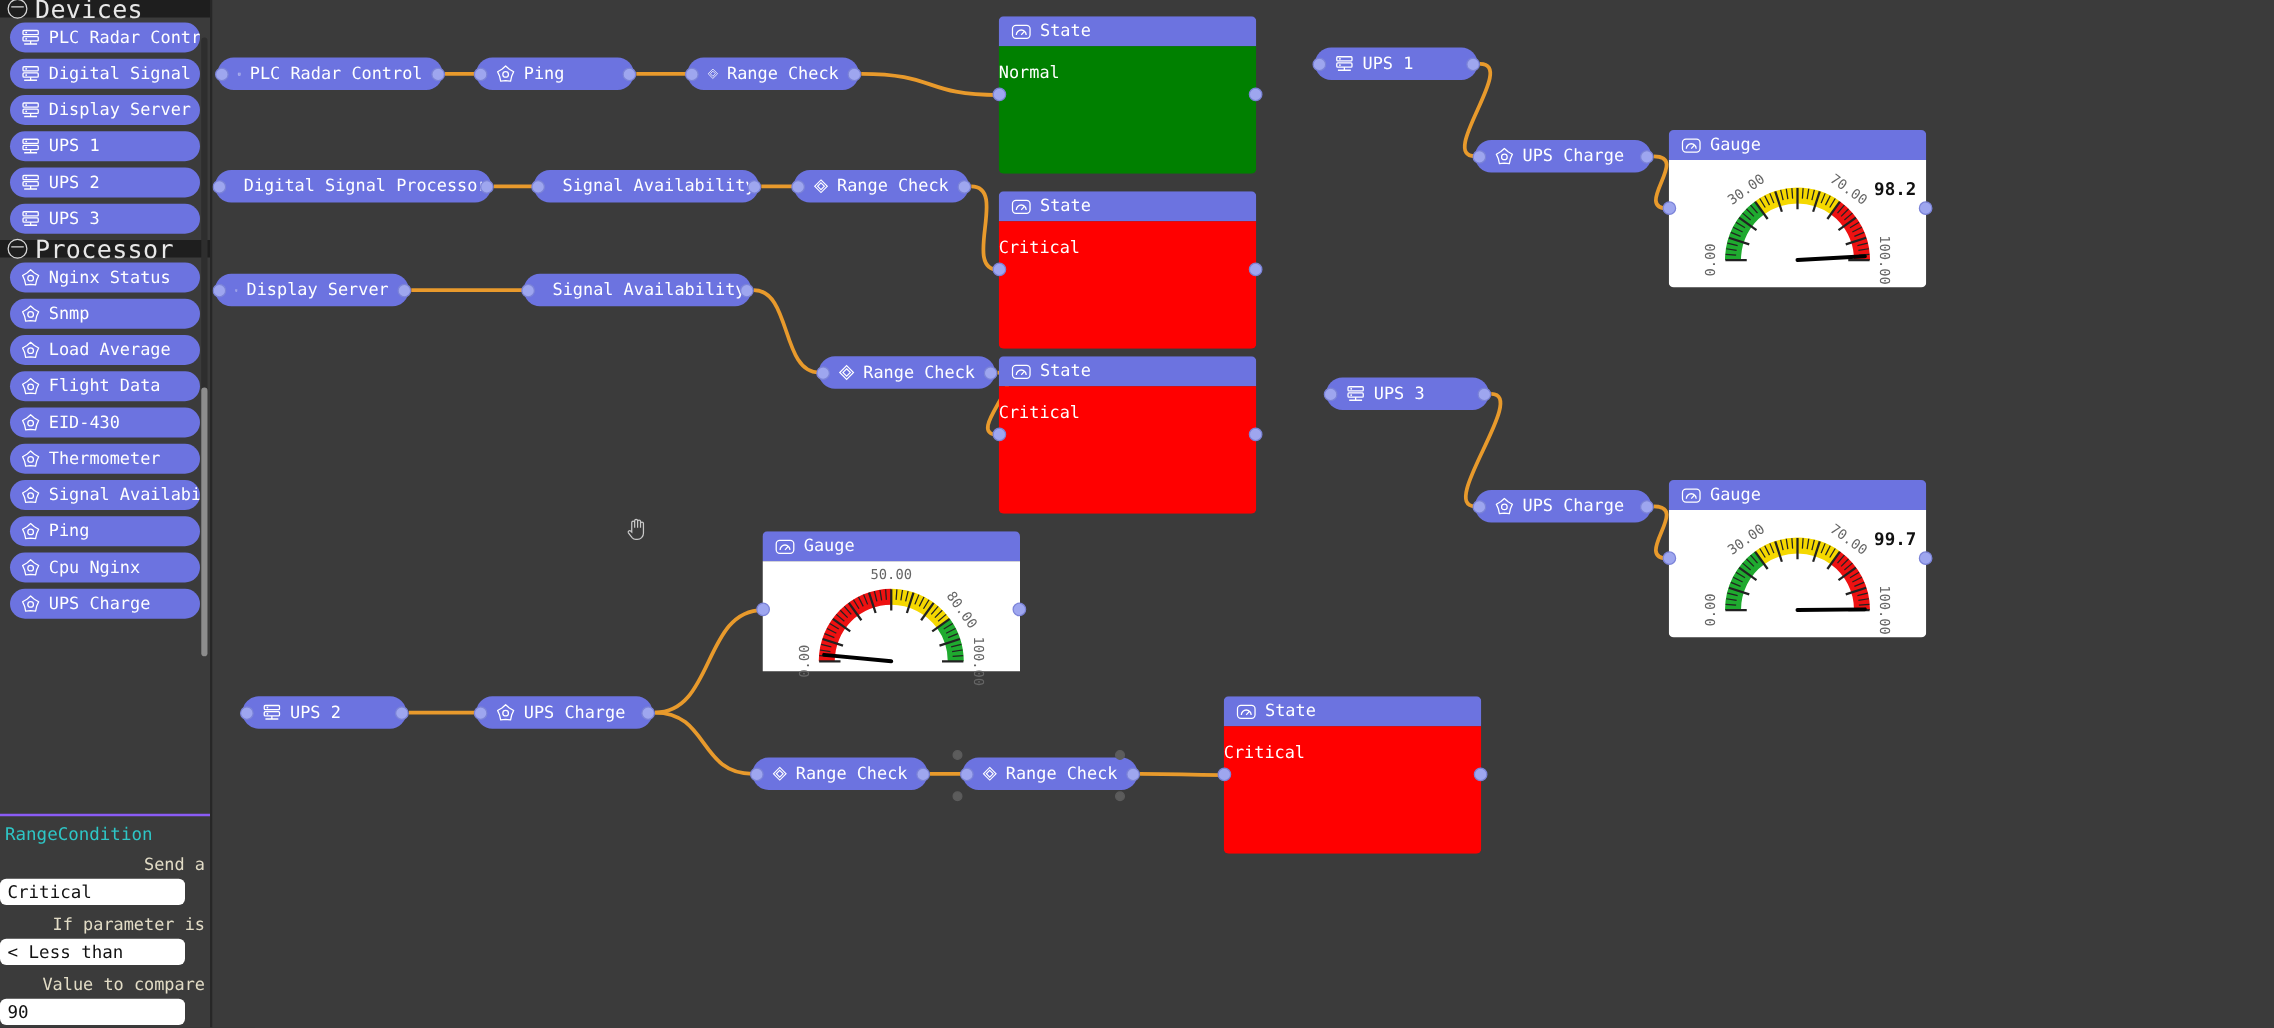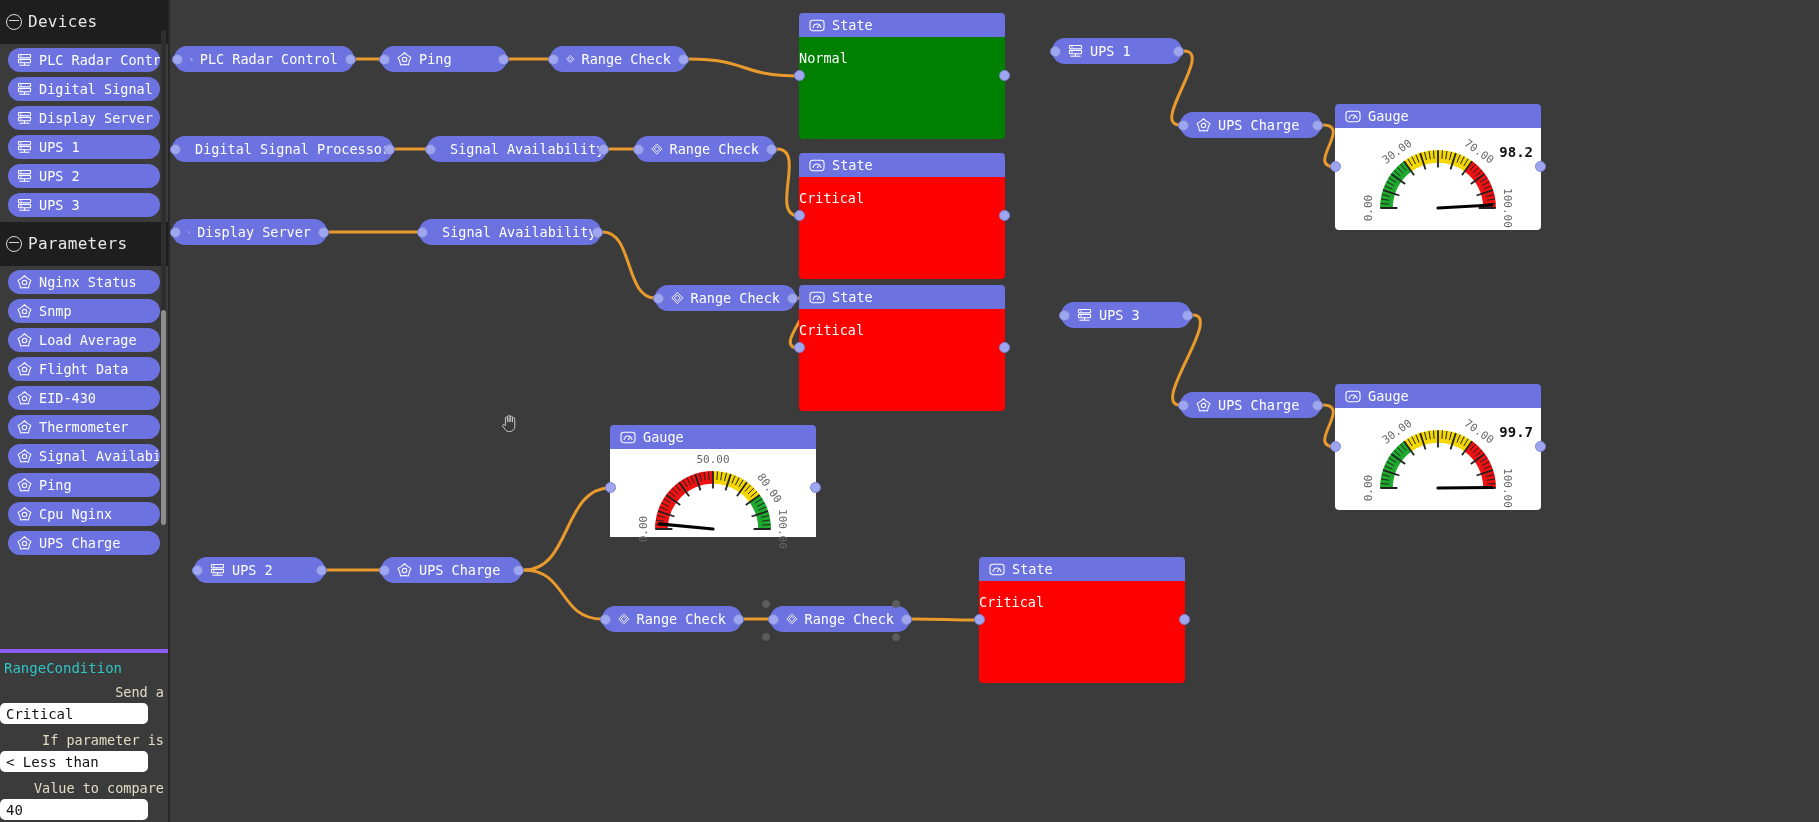--- a/index.html
+++ b/index.html
@@ -16,26 +16,26 @@
     position: absolute; left: 0; top: 0;
     width: 170px; height: 822px;
     background: #3b3b3b;
     border-right: 2px solid #272727;
     box-sizing: border-box;
     overflow: hidden;
   }
   .panel-header {
     background: #1e1e1e;
     color: #e8e8e8;
-    font-size: 16px;
+    font-size: 20px;
     padding: 5px 6px 6px 6px;
     display: flex; align-items: center; gap: 6px;
     letter-spacing: 0.3px;
     box-sizing: border-box;
-    height: 44px;
+    height: 14px;
   }
   .collapse-icon {
     width: 14px; height: 14px; border-radius: 50%;
     border: 1.5px solid #d8d8d8; position: relative; flex: 0 0 auto;
   }
   .collapse-icon::after {
     content: ""; position: absolute; left: 2px; right: 2px; top: 5px;
     height: 1.5px; background: #d8d8d8;
   }
   .list-area { padding: 4px 0 0 0; }
@@ -65,21 +65,21 @@
   .scroll-thumb {
     position: absolute; left: 0; top: 0;
     width: 5px; height: 215px;
     background: #8d8d8d; border-radius: 3px;
   }
 
   
   #inspector {
     position: absolute; left: 0; bottom: 0; width: 168px;
     background: #3b3b3b;
-    border-top: 4px solid #8b5cf6;
+    border-top: 2px solid #8b5cf6;
     box-sizing: border-box;
     padding: 4px 0 0 0;
   }
   #inspector .title {
     color: #2ec6c6; font-size: 14px; padding: 3px 4px 2px 4px;
   }
   #inspector .flabel {
     color: #e2dcc6; font-size: 13.5px; padding: 6px 4px 3px 4px; text-align: right;
   }
   #inspector .finput {
@@ -233,21 +233,21 @@
             <line x1="2.5" y1="13" x2="13.5" y2="13" stroke="#fff" stroke-width="1.1"></line>
             <circle cx="4.2" cy="3.3" r="0.8" fill="#fff"></circle>
             <circle cx="4.2" cy="8.6" r="0.8" fill="#fff"></circle>
           </svg>
           <span class="lbl">UPS 3</span>
         </div>
       </div>
 
     <div class="panel-header">
       <span class="collapse-icon"></span>
-      <span>Parameters</span>
+      <span>Processor</span>
     </div>
 
     <div class="list-area" id="params-list">
         <div class="chip">
           <svg width="15" height="15" viewBox="0 0 16 16">
             <polygon points="8.00,0.80 11.17,3.63 14.85,5.78 13.14,9.67 12.23,13.82 8.00,13.40 3.77,13.82 2.86,9.67 1.15,5.78 4.83,3.63 " fill="none" stroke="#fff" stroke-width="1.1" stroke-linejoin="round"></polygon>
             <circle cx="8" cy="8" r="2.4" fill="none" stroke="#fff" stroke-width="1.1"></circle>
           </svg>
           <span class="lbl">Nginx Status</span>
         </div>
@@ -320,21 +320,21 @@
       <div class="scroll-thumb" style="top:280px"></div>
     </div>
 
     <div id="inspector">
       <div class="title">RangeCondition</div>
       <div class="flabel">Send a</div>
       <div class="finput">Critical</div>
       <div class="flabel">If parameter is</div>
       <div class="finput">&lt; Less than</div>
       <div class="flabel">Value to compare</div>
-      <div class="finput">40</div>
+      <div class="finput">90</div>
     </div>
   </div>
 
   <div id="canvas">
     <svg id="wires">
         <path d="M186,59 C216,59 181,59 211,59" fill="none" stroke="#e89a2c" stroke-width="3"></path>
         <path d="M339,59 C369,59 350,59 380,59" fill="none" stroke="#e89a2c" stroke-width="3"></path>
         <path d="M519,59 C579.5,59 568.5,76 629,76" fill="none" stroke="#e89a2c" stroke-width="3"></path>
         <path d="M225,149 C255,149 227,149 257,149" fill="none" stroke="#e89a2c" stroke-width="3"></path>
         <path d="M439,149 C469,149 435,149 465,149" fill="none" stroke="#e89a2c" stroke-width="3"></path>

